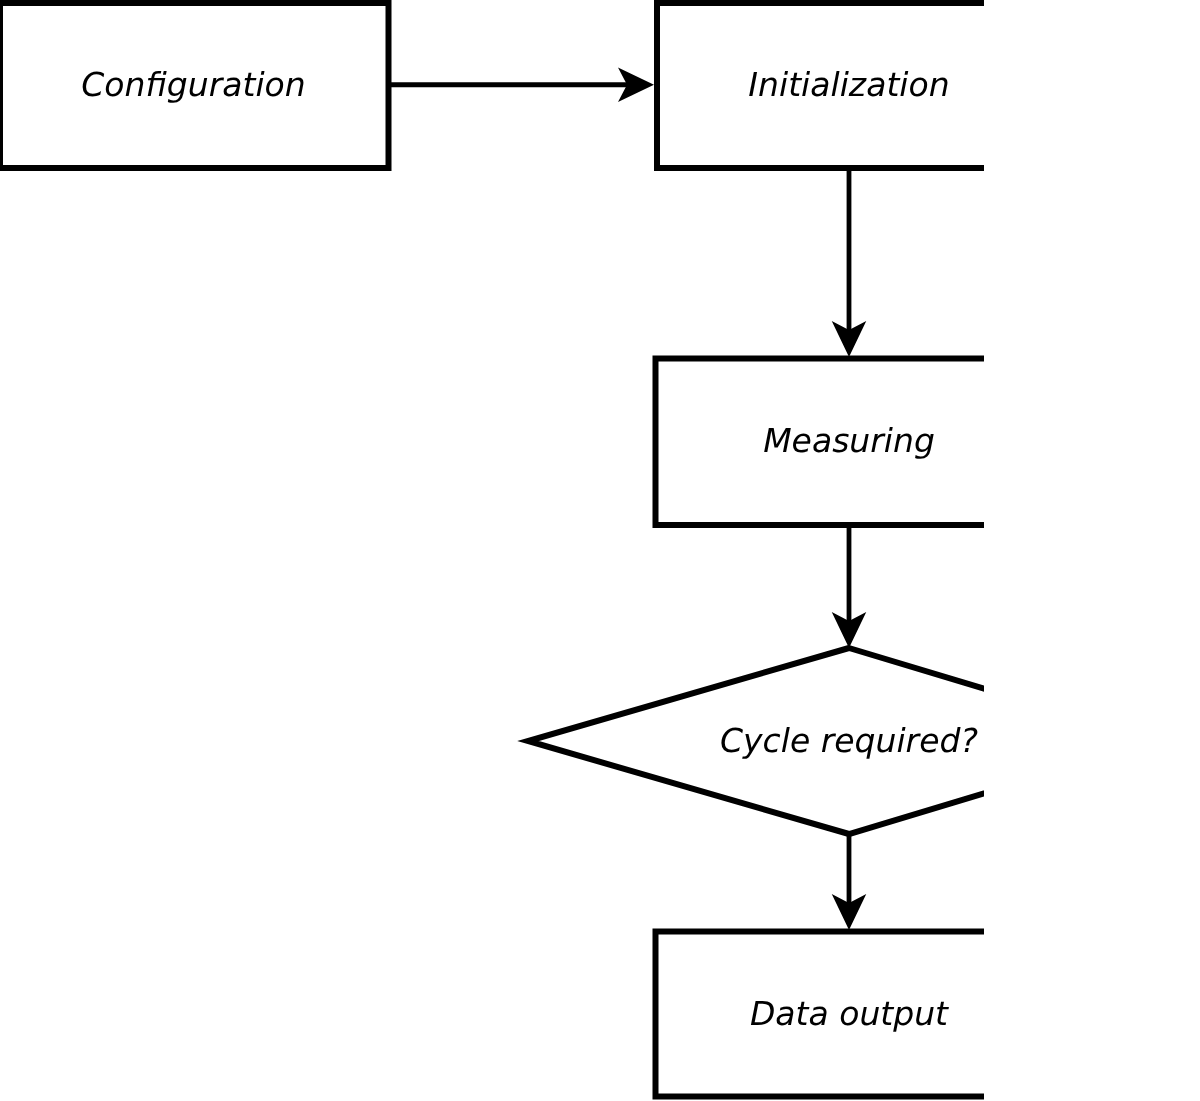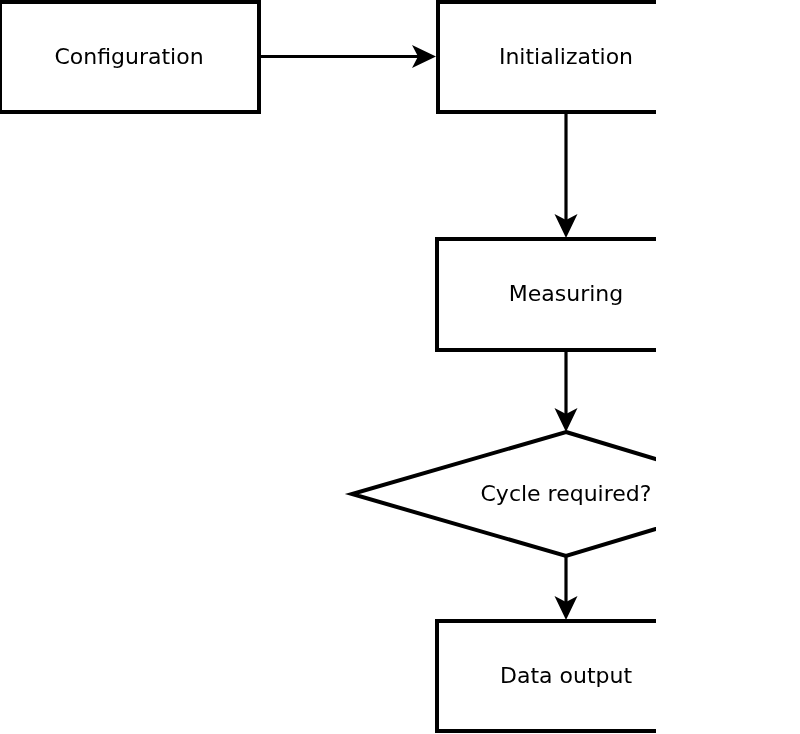--- a/index.html
+++ b/index.html
@@ -10,20 +10,21 @@
   }
   body {
     font-family: "DejaVu Sans", sans-serif;
   }
   #diagram-root {
     position: relative;
     width: 656px;
     height: 734px;
     background: #ffffff;
     overflow: hidden;
+    font-style: italic;
   }
   #flow-svg {
     position: absolute;
     top: 0;
     left: 0;
     width: 800px;
     height: 734px;
     display: block;
   }
   .node-shape {

